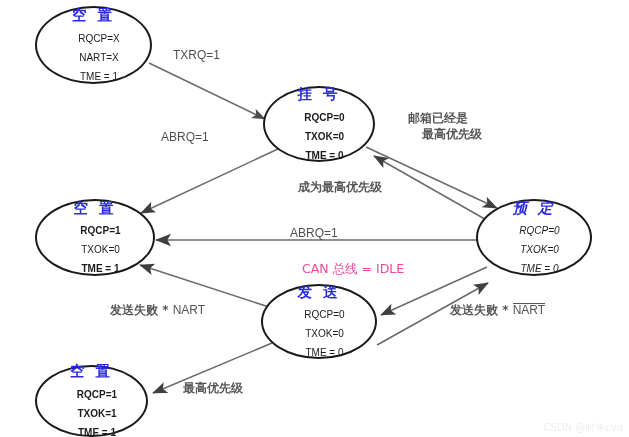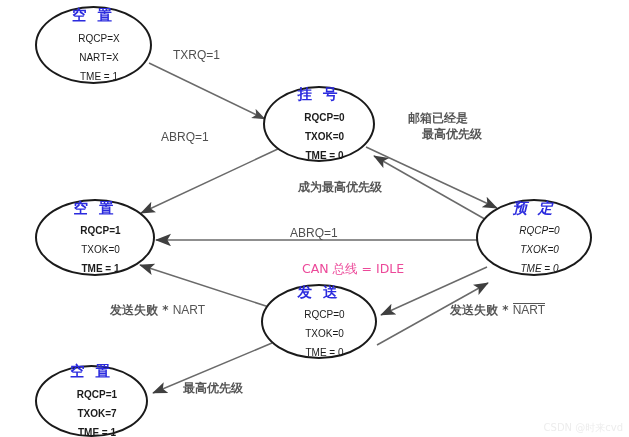--- a/index.html
+++ b/index.html
@@ -171,21 +171,21 @@
   <div class="node" style="left:261px; top:284px; width:116px; height:75px;">
     <div class="node-title">发 送</div>
     <div class="node-line">RQCP=0</div>
     <div class="node-line">TXOK=0</div>
     <div class="node-line">TME = 0</div>
   </div>
 
   <div class="node" style="left:35px; top:365px; width:113px; height:72px;">
     <div class="node-title">空 置</div>
     <div class="node-line b">RQCP=1</div>
-    <div class="node-line b">TXOK=7</div>
+    <div class="node-line b">TXOK=1</div>
     <div class="node-line b">TME = 1</div>
   </div>
 
   <div class="edge-label mono-ish" style="left:173px; top:47px;">TXRQ=1</div>
 
   <div class="edge-label mono-ish" style="left:161px; top:129px;">ABRQ=1</div>
 
   <div class="edge-label cn" style="left:408px; top:110px; text-align:left;">
     <div>邮箱已经是</div>
     <div style="padding-left:14px;">最高优先级</div>

